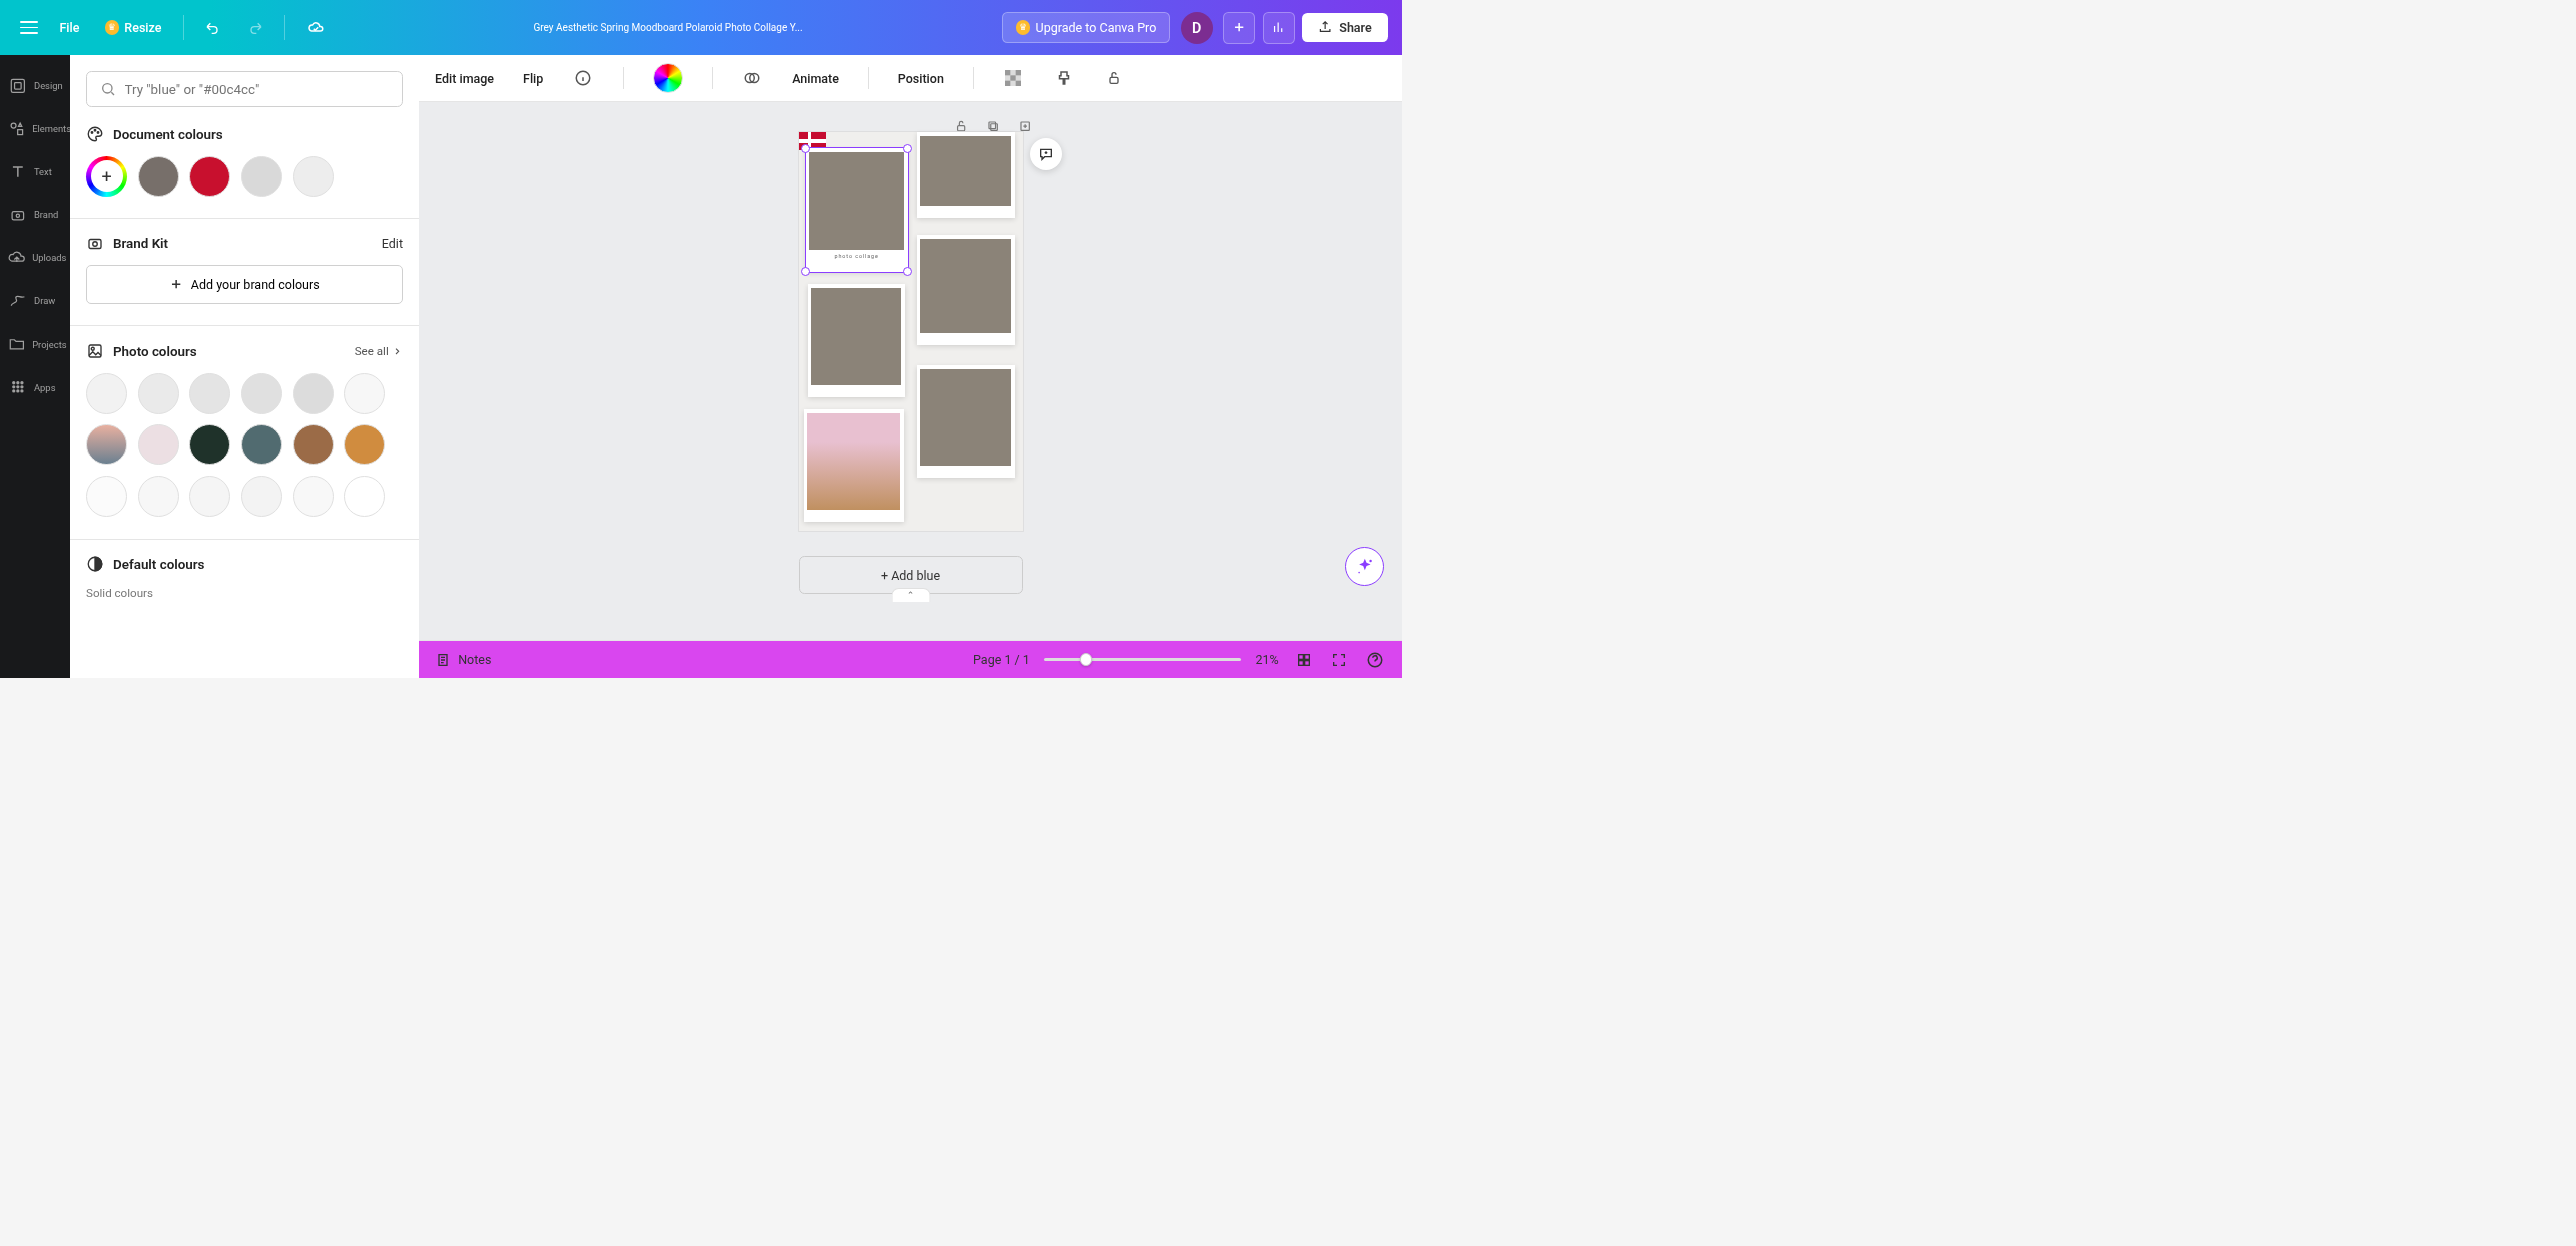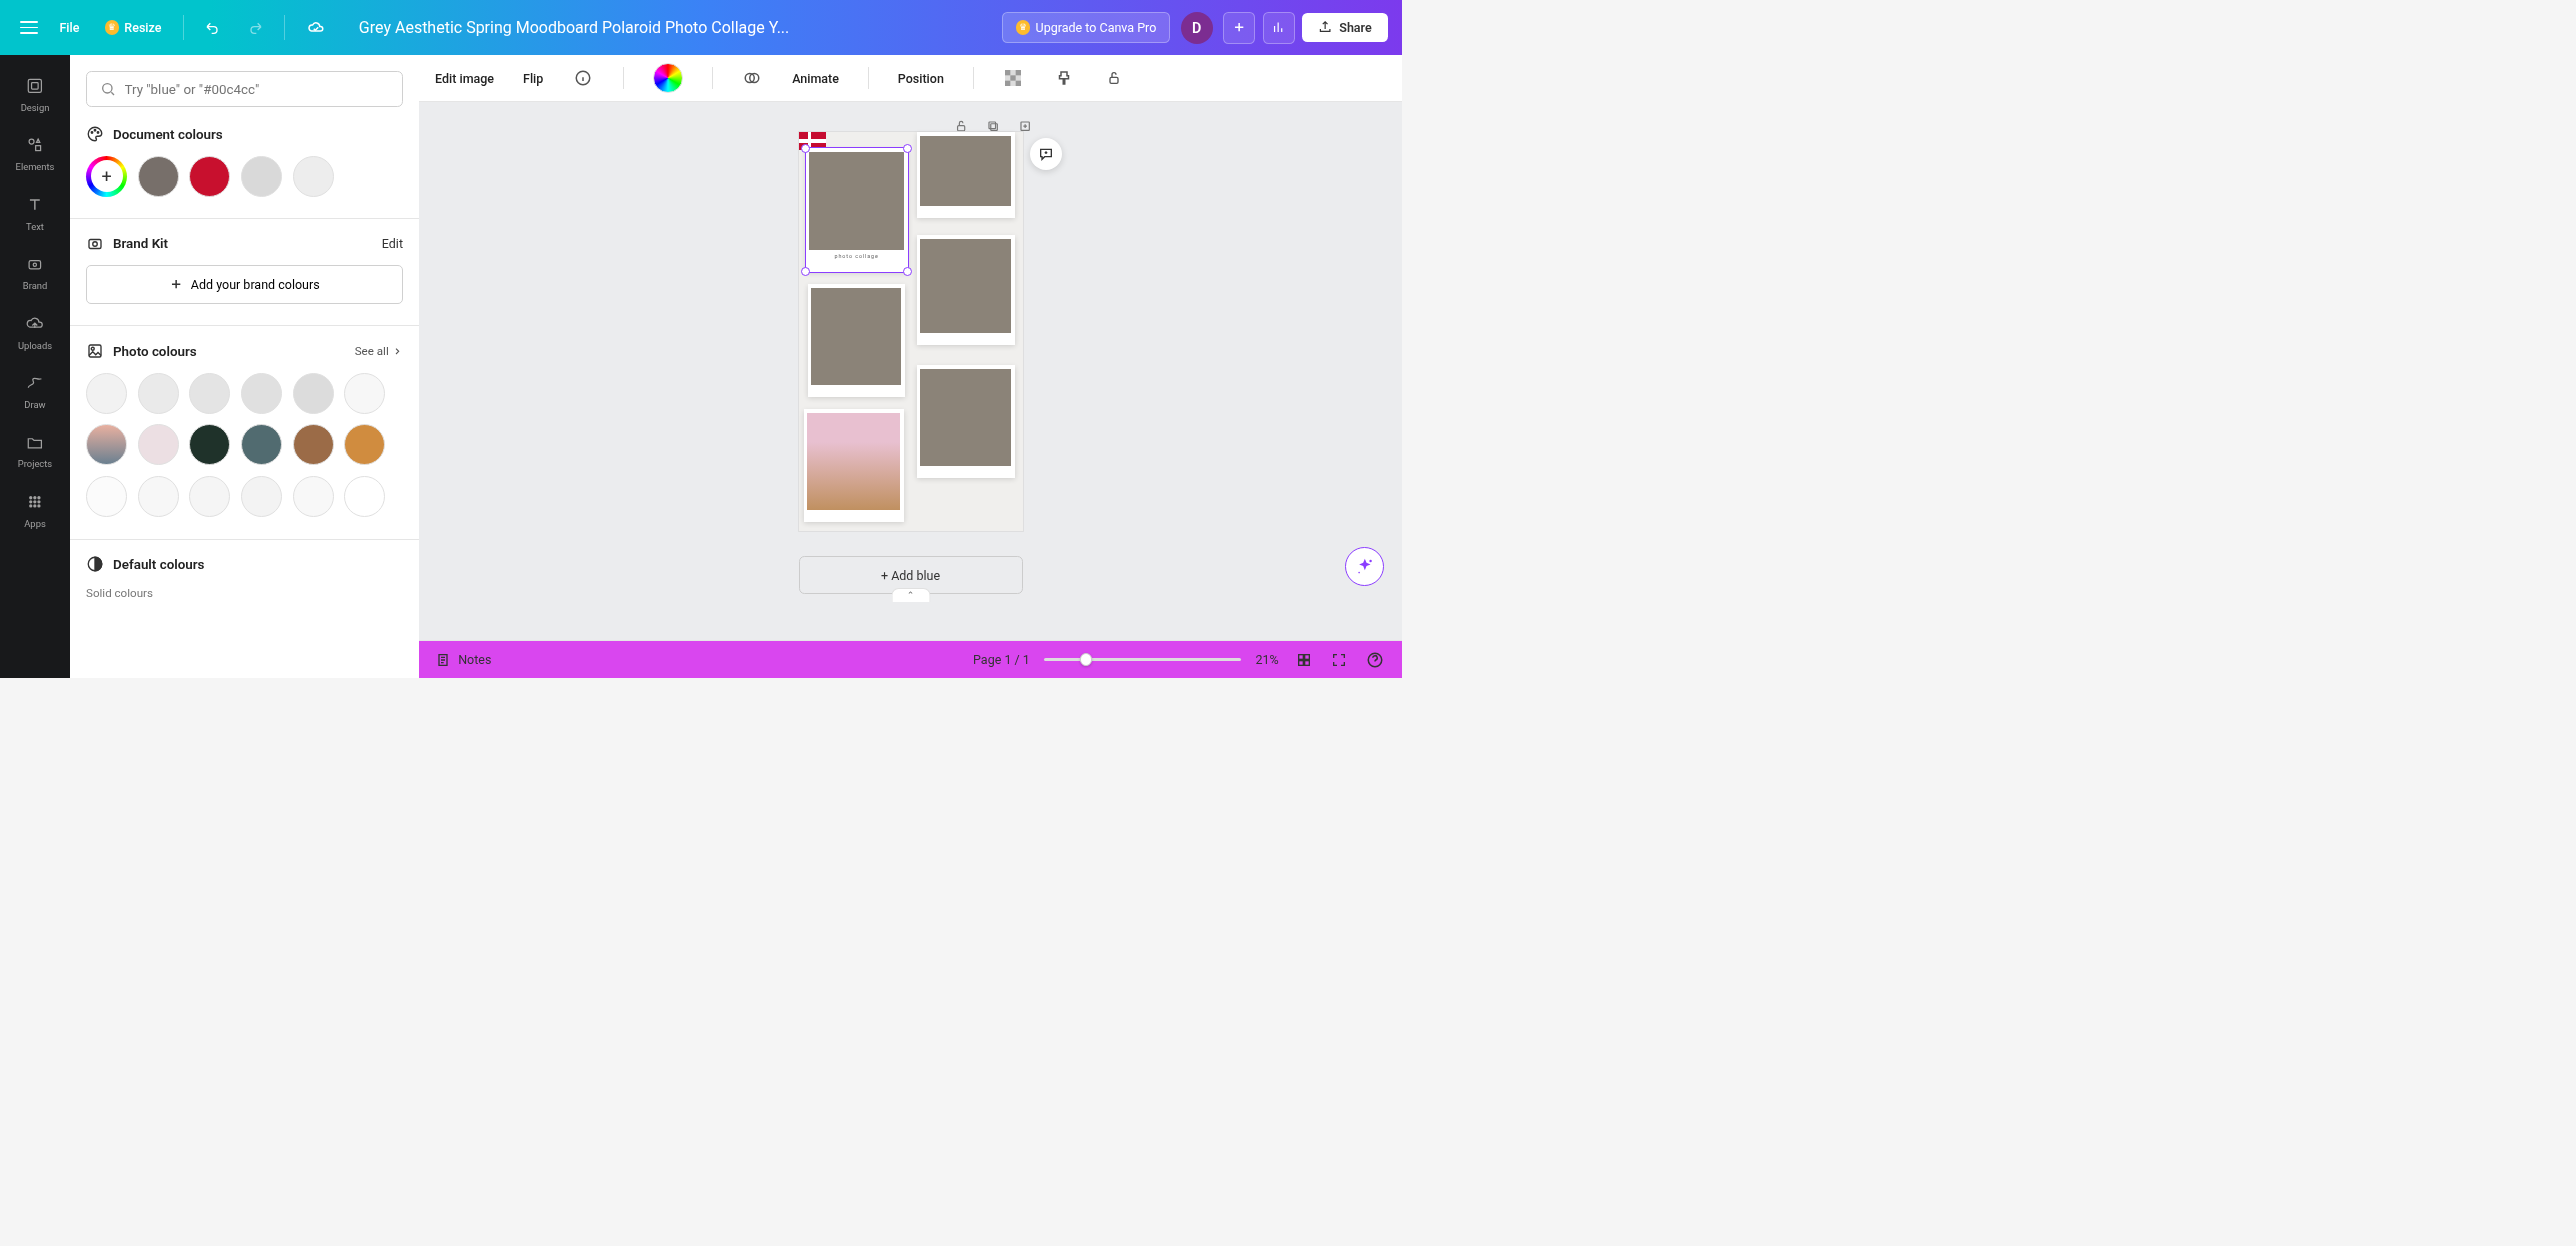--- a/index.html
+++ b/index.html
@@ -4,28 +4,28 @@
 <style>
 *{margin:0;padding:0;box-sizing:border-box;font-family:-apple-system,BlinkMacSystemFont,"Segoe UI",Roboto,sans-serif}
 body{width:1402px;height:678px;overflow:hidden;background:#f5f5f5}
 .top-bar{height:55px;background:linear-gradient(90deg,#01c4cc 0%,#01c4cc 15%,#3b82f6 50%,#7c3aed 100%);display:flex;align-items:center;padding:0 14.3px;gap:7.2px;color:#fff}
 .hamburger{width:29px;height:29px;display:flex;align-items:center;justify-content:center;cursor:pointer}
 .hamburger-icon{width:18px;height:12.5px;display:flex;flex-direction:column;justify-content:space-between}
 .hamburger-icon span{height:1.8px;background:#fff;border-radius:1.8px}
 .tb-item{padding:5.4px 9px;border-radius:3.6px;font-size:12.5px;font-weight:500;cursor:pointer;display:flex;align-items:center;gap:5.4px}
 .crown{width:14.3px;height:14.3px;background:#fdbb2d;border-radius:50%;display:flex;align-items:center;justify-content:center;font-size:9px}
 .divider{width:0.9px;height:25px;background:rgba(255,255,255,0.3);margin:0 5.4px}
-.title-center{flex:1;text-align:left;font-size:16px;font-weight:400;white-space:nowrap;overflow:hidden;text-overflow:ellipsis;padding:0 18px}
+.title-center{flex:1;text-align:center;font-size:10px;font-weight:400;white-space:nowrap;overflow:hidden;text-overflow:ellipsis;padding:0 18px}
 .btn-upgrade{background:rgba(255,255,255,0.15);border:0.9px solid rgba(255,255,255,0.3);padding:7.2px 12.5px;border-radius:5.4px;font-size:12.5px;display:flex;align-items:center;gap:5.4px;cursor:pointer}
 .avatar{width:32px;height:32px;border-radius:50%;background:#7c2d91;display:flex;align-items:center;justify-content:center;font-weight:600;margin:0 3.6px}
 .square-btn{width:32px;height:32px;border:0.9px solid rgba(255,255,255,0.3);border-radius:5.4px;background:rgba(255,255,255,0.1);display:flex;align-items:center;justify-content:center;cursor:pointer}
 .share-btn{background:#fff;color:#333;padding:7.2px 16px;border-radius:5.4px;font-size:12.5px;font-weight:600;display:flex;align-items:center;gap:7.2px;cursor:pointer}
 .workspace{display:flex;height:calc(100% - 55px)}
 .left-nav{width:70px;background:#18191b;display:flex;flex-direction:column;align-items:center;padding-top:10.7px;gap:3.6px}
-.nav-item{width:63px;padding:9px 3.6px;display:flex;flex-direction:column;align-items:center;gap:5.4px;color:#a0a0a0;font-size:9.4px;cursor:pointer;border-radius:5.4px}
+.nav-item{width:63px;padding:9px 3.6px;display:flex;align-items:center;gap:5.4px;color:#a0a0a0;font-size:9.4px;cursor:pointer;border-radius:5.4px}
 .nav-icon{width:21.5px;height:21.5px;display:flex;align-items:center;justify-content:center}
 .color-panel{width:349px;background:#fff;overflow-y:auto;padding:16px;position:relative}
 .search-box{border:0.9px solid #d0d0d0;border-radius:5.4px;padding:9px 12.5px;display:flex;align-items:center;gap:9px;margin-bottom:18px}
 .search-box input{border:none;outline:none;font-size:13.4px;flex:1;color:#888}
 .section{margin-bottom:21.5px}
 .section-header{display:flex;align-items:center;gap:9px;margin-bottom:12.5px;justify-content:space-between}
 .section-title{font-size:13.4px;font-weight:600;color:#222;display:flex;align-items:center;gap:9px}
 .swatches{display:flex;flex-wrap:wrap;gap:10.7px}
 .swatch{width:41px;height:41px;border-radius:50%;cursor:pointer;border:0.9px solid #e0e0e0}
 .swatch.add{background:conic-gradient(red,yellow,lime,cyan,blue,magenta,red);display:flex;align-items:center;justify-content:center;border:none}

